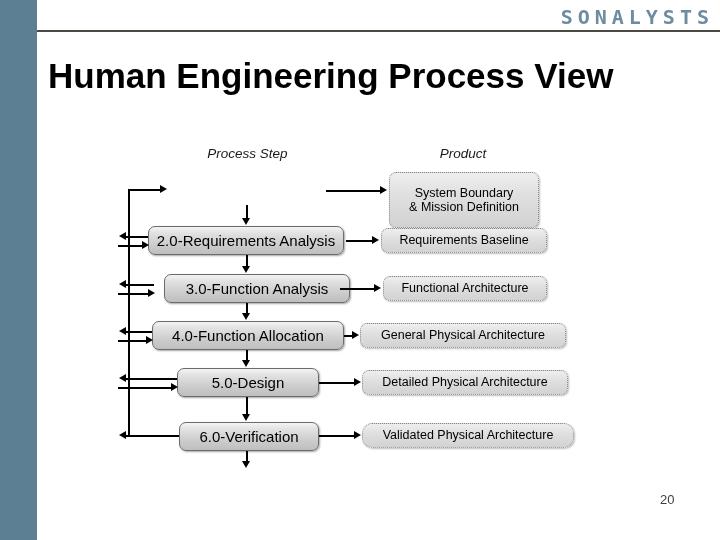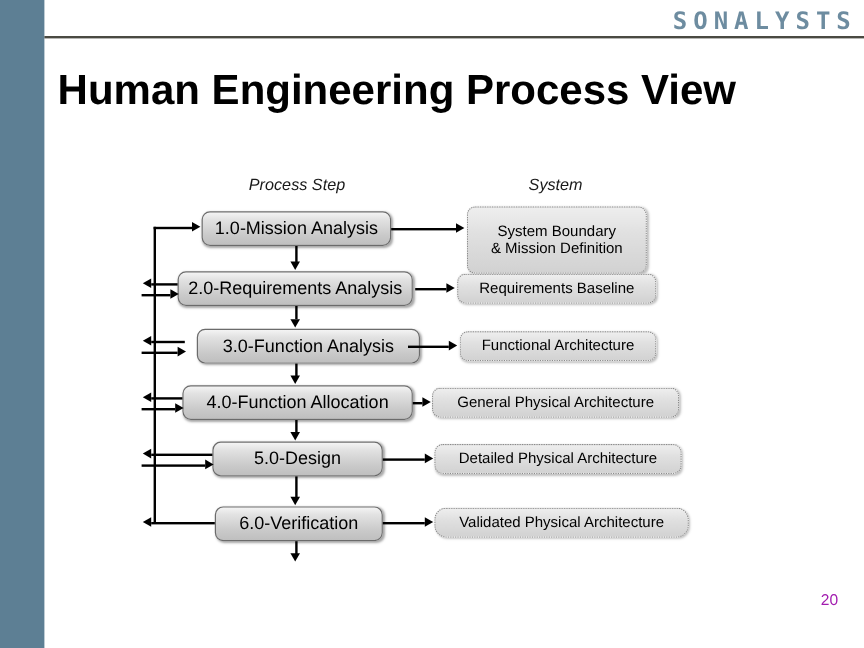--- a/index.html
+++ b/index.html
@@ -28,21 +28,21 @@
     line-height:22px;
     white-space:nowrap;
   }
   #page-title{
     position:absolute;left:48px;top:56px;
     font-size:35px;color:#000;font-weight:700;
     letter-spacing:0px;white-space:nowrap;
   }
   #page-number{
     position:absolute;left:660px;top:492px;
-    font-size:13px;color:#a21caf;margin-left:24px;
+    font-size:13px;color:#404040;
   }
 
   
   #diagram{
     position:absolute;left:0;top:0;width:720px;height:540px;
     pointer-events:none;
   }
   .col-head{
     position:absolute;
     font-size:13.5px;font-style:italic;color:#1a1a1a;
@@ -103,23 +103,22 @@
 
   <div id="logo">SONALYSTS</div>
 
   <div id="page-title">Human Engineering Process View</div>
 
   <div id="page-number">20</div>
 
   <div id="diagram">
 
     <div class="col-head" style="left:180px;top:146px;width:135px;">Process Step</div>
-    <div class="col-head" style="left:408px;top:146px;width:110px;">System</div>
-
-    <div class="node proc" style="left:168px;top:176px;width:158px;height:29px;">1.0-Mission Analysis</div>
+    <div class="col-head" style="left:408px;top:146px;width:110px;">Product</div>
+
 
     <div class="node proc" style="left:148px;top:226px;width:196px;height:29px;">2.0-Requirements Analysis</div>
 
     <div class="node proc" style="left:164px;top:274px;width:186px;height:29px;">3.0-Function Analysis</div>
 
     <div class="node proc" style="left:152px;top:321px;width:192px;height:29px;">4.0-Function Allocation</div>
 
     <div class="node proc" style="left:177px;top:368px;width:142px;height:29px;">5.0-Design</div>
 
     <div class="node proc" style="left:179px;top:422px;width:140px;height:29px;">6.0-Verification</div>

